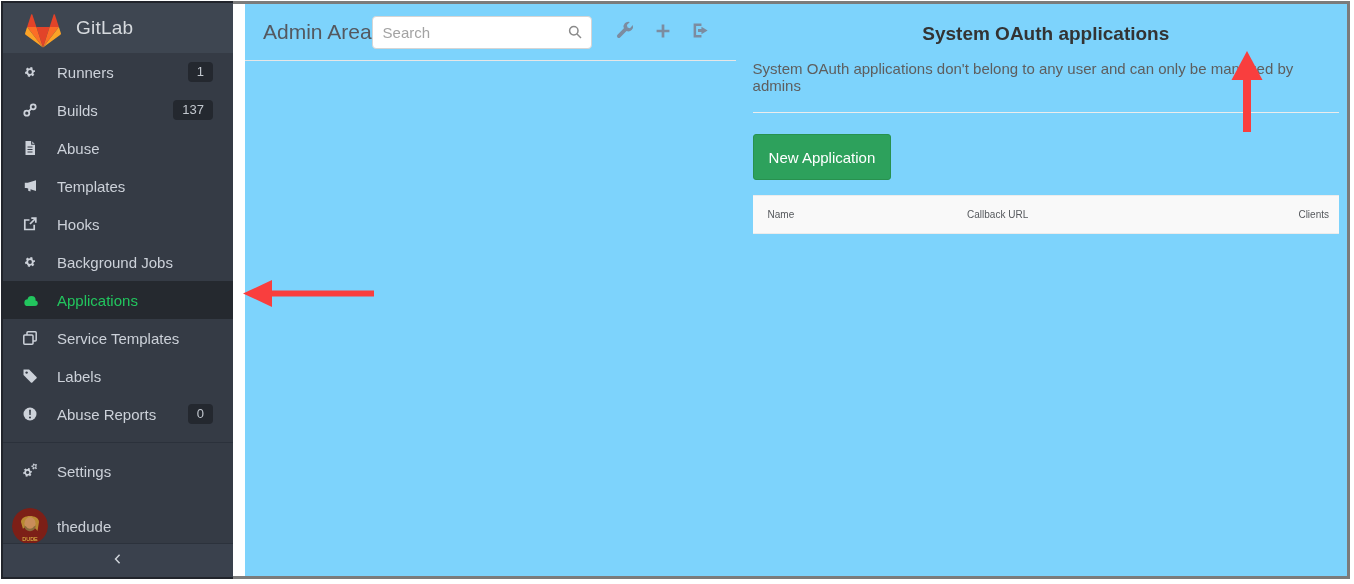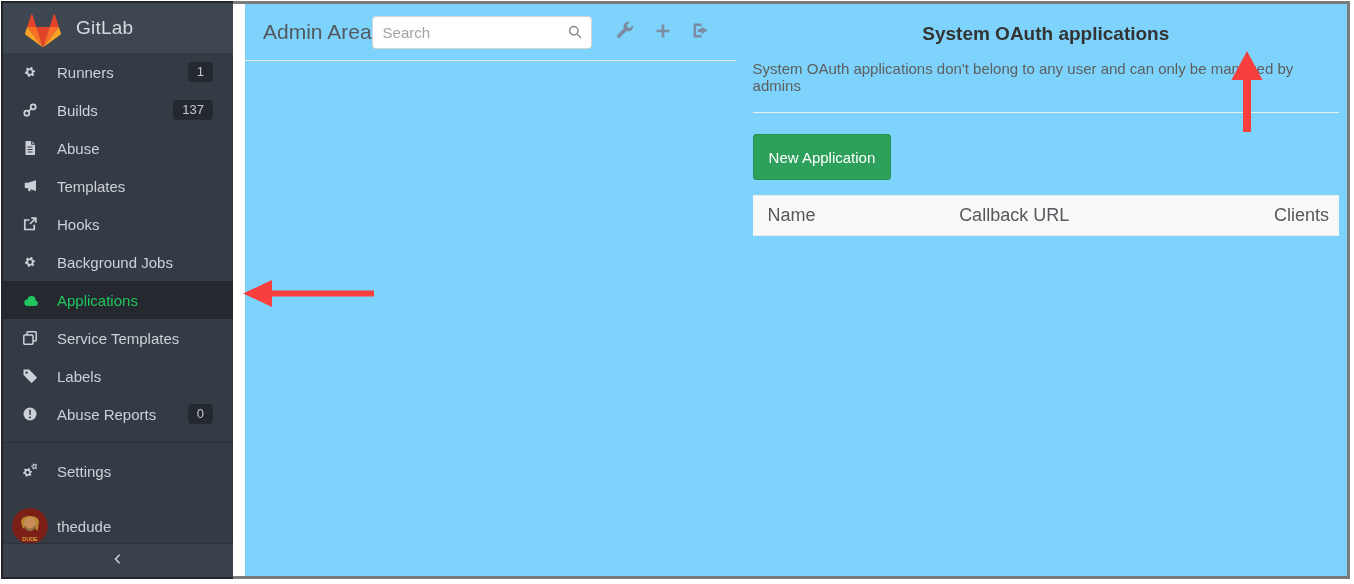--- a/index.html
+++ b/index.html
@@ -72,21 +72,21 @@
   .page h2 { margin: 0 0 15px 0; font-size: 19px; font-weight: 700; color: #333; text-align: center; }
   .page .lead { margin: 0 0 18px 0; font-size: 15px; color: #5e5e5e; }
   .page hr { border: none; border-top: 1px solid #ececec; margin: 0; }
   .btn-green {
     margin-top: 21px; height: 46px; padding: 0 15px; border-radius: 3px;
     border: 1px solid #28914f; background: #2da15c; color: #fff; font-size: 15px;
     font-family: "Liberation Sans", sans-serif; cursor: pointer;
   }
   table.apps { width: 100%; border-collapse: collapse; margin-top: 15px; }
   table.apps th {
-    text-align: left; font-weight: 400; font-size: 18px; color: #55585c;
+    text-align: left; font-weight: 400; font-size: 10px; color: #55585c;
     background: #f9f9f9; border-top: 1px solid #ececec; border-bottom: 1px solid #ececec;
     padding: 9px 10px 9px 15px; height: 38px;
   }
   
   .arrow { position: absolute; z-index: 10; pointer-events: none; }
   .arrow-left { left: 243px; top: 277px; }
   .arrow-up { left: 1229px; top: 51px; }
 </style>
 </head>
 <body>

